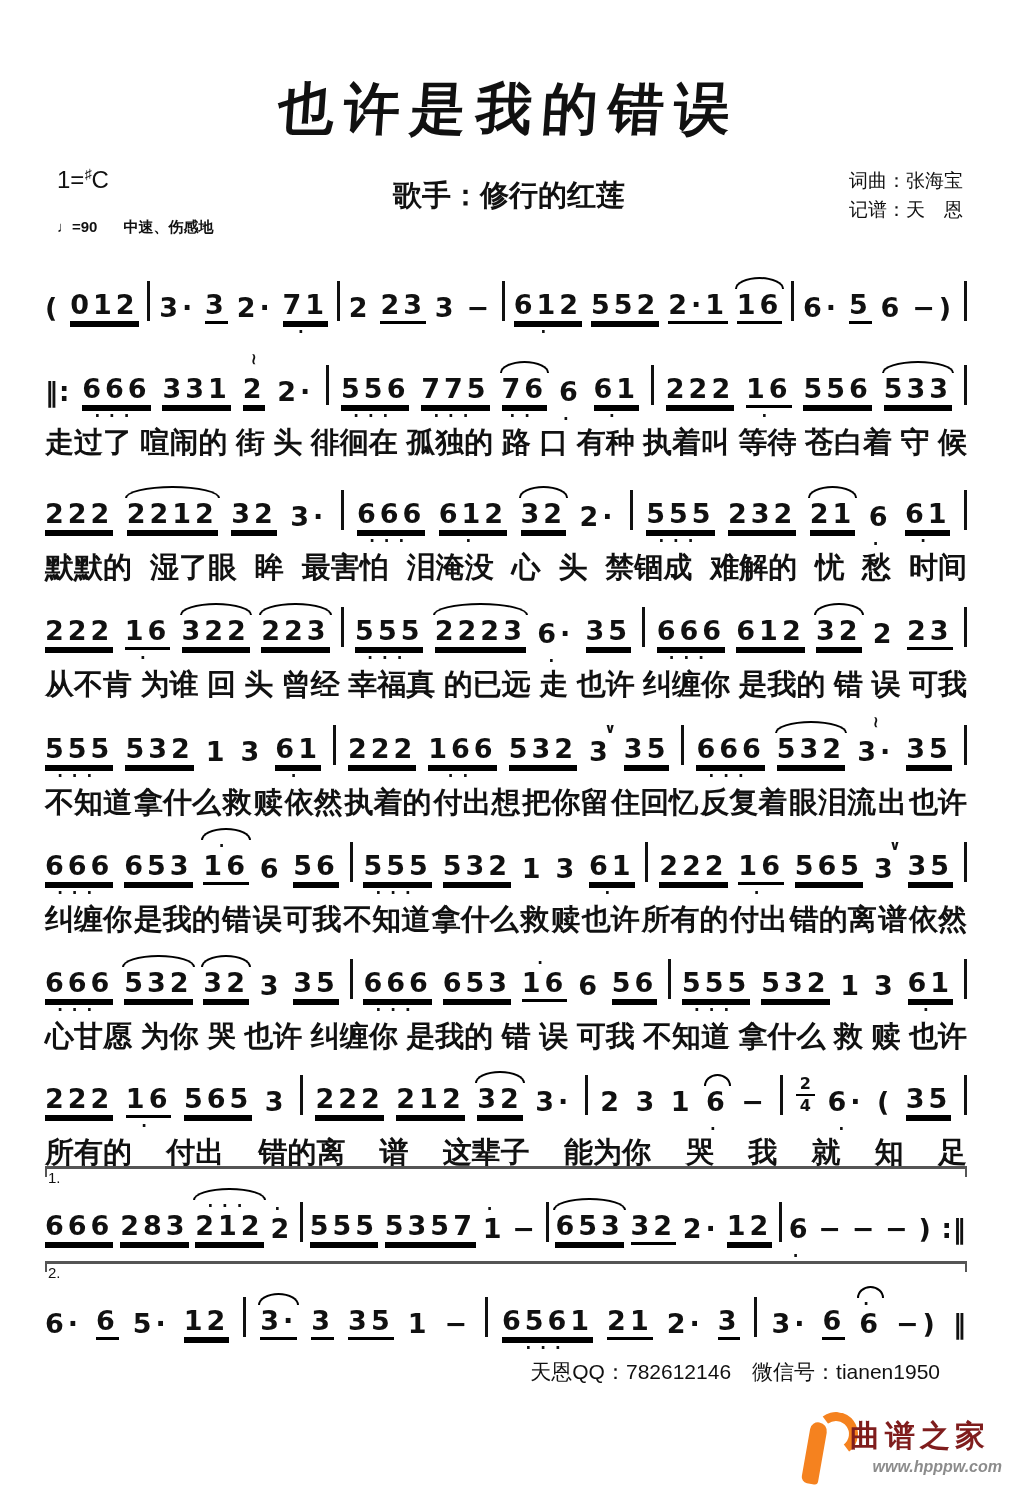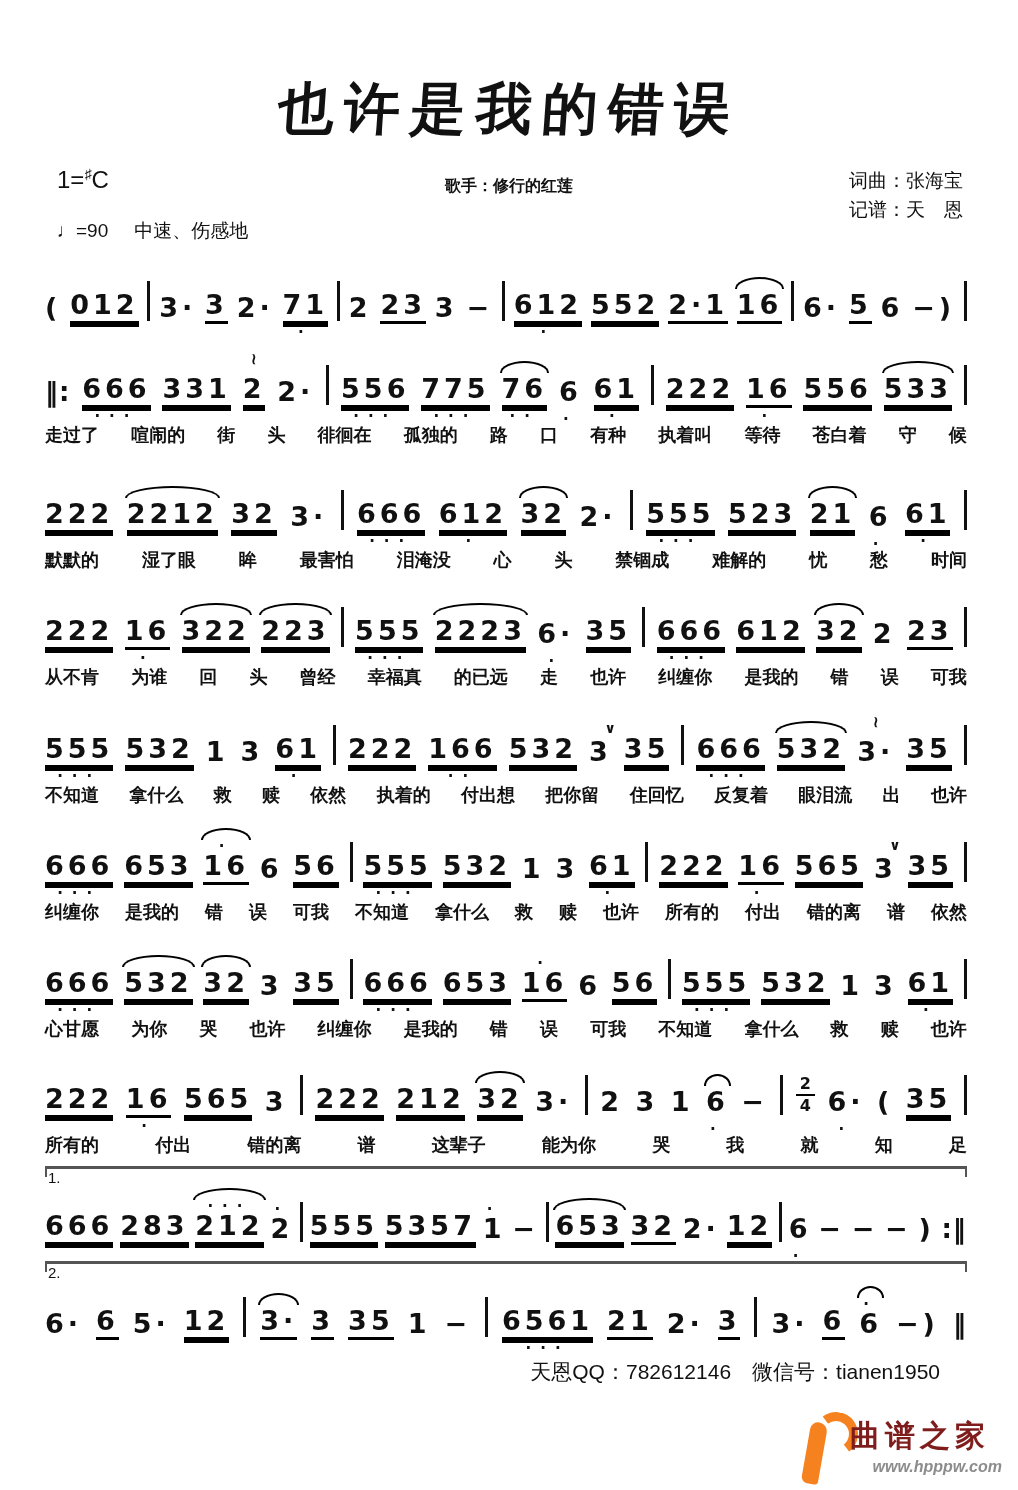--- a/index.html
+++ b/index.html
@@ -8,23 +8,23 @@
     font-family:"Liberation Sans","DejaVu Sans",sans-serif;color:#111;overflow:hidden;
   }
   
   .title{
     position:absolute;top:72px;left:0;width:100%;text-align:center;
     font-family:"DejaVu Serif",serif;font-weight:900;font-size:56px;letter-spacing:10px;
     transform:skewX(-4deg);
   }
   .key{position:absolute;left:57px;top:166px;font-size:24px;font-weight:500;}
   .key sup{font-size:14px;vertical-align:super;}
-  .singer{position:absolute;left:0;top:176px;width:100%;text-align:center;font-size:16px;font-weight:600;}
+  .singer{position:absolute;left:0;top:176px;width:100%;text-align:center;font-size:29px;font-weight:600;}
   .credits{position:absolute;right:55px;top:166px;text-align:center;font-size:19px;line-height:1.55;font-weight:500;}
-  .tempo{position:absolute;left:57px;top:218px;font-size:19px;font-weight:400;}
+  .tempo{position:absolute;left:57px;top:218px;font-size:15px;font-weight:700;}
   .tempo .tt{margin-left:26px;}
   
   #score{position:absolute;left:0;top:0;width:100%;}
   .system{position:absolute;left:45px;width:922px;}
   .notes{display:flex;justify-content:space-between;align-items:flex-end;height:46px;
          font-weight:bold;font-size:27px;line-height:1;font-family:"DejaVu Sans",sans-serif;}
   .tok{position:relative;display:inline-block;letter-spacing:4px;padding-bottom:3px;white-space:nowrap;}
   .u1{border-bottom:3px solid #000;}
   .u2{border-bottom:3px solid #000;}
   .u2::after{content:"";position:absolute;left:0;right:0;bottom:-6px;height:3px;background:#000;}
@@ -34,21 +34,21 @@
   .hi{position:absolute;top:-13px;left:0;right:0;text-align:center;font-size:15px;letter-spacing:9px;}
   .lo{position:absolute;bottom:-19px;left:0;right:0;text-align:center;font-size:15px;letter-spacing:9px;}
   .arc{position:absolute;left:-2px;right:-2px;top:-14px;height:10px;
        border:2px solid #000;border-bottom:none;border-radius:50% 50% 0 0 / 100% 100% 0 0;}
   .has-hi .arc{top:-24px;}
   .trdec{position:absolute;top:-22px;left:50%;transform:translateX(-50%) rotate(90deg);font-size:16px;font-weight:bold;}
   .vdec{position:absolute;top:-17px;right:-8px;font-size:14px;font-weight:bold;}
   .ts{display:inline-flex;flex-direction:column;align-items:center;font-size:16px;line-height:1;align-self:center;font-weight:bold;}
   .ts .num{border-bottom:2px solid #000;padding:0 4px 2px;}
   .ts .den{padding-top:2px;}
-  .lyrics{display:flex;justify-content:space-between;margin-top:15px;font-size:18px;font-weight:600;}
+  .lyrics{display:flex;justify-content:space-between;margin-top:15px;font-size:29px;font-weight:600;}
   .volta{position:relative;height:20px;margin-bottom:10px;border-top:3px solid #555;}
   .volta::before,.volta::after{content:"";position:absolute;top:-1px;width:0;height:9px;border-left:2px solid #555;}
   .volta::before{left:0;}
   .volta::after{right:0;}
   .volta .vlabel{position:absolute;left:3px;top:0px;font-size:15px;font-weight:500;}
   
   .contact{position:absolute;top:1358px;left:0;right:78px;text-align:right;font-size:21px;font-weight:500;}
   .logo{position:absolute;right:10px;top:1406px;width:212px;height:84px;}
   .logo .pshape{position:absolute;left:2px;top:8px;width:46px;height:74px;}
   .logo .pbar{position:absolute;left:8px;top:8px;width:17px;height:62px;background:#F5821F;border-radius:9px 10px 4px 7px;transform:rotate(10deg);}
@@ -142,21 +142,21 @@
         <span class="tok u2">2212<span class="arc"></span></span>
         <span class="tok u2">32</span>
         <span class="tok">3·</span>
         <span class="bar"></span>
         <span class="tok u2">666<span class="lo">···</span></span>
         <span class="tok u2">612<span class="lo">·</span></span>
         <span class="tok u2">32<span class="arc"></span></span>
         <span class="tok">2·</span>
         <span class="bar"></span>
         <span class="tok u2">555<span class="lo">···</span></span>
-        <span class="tok u2">523</span>
+        <span class="tok u2">232</span>
         <span class="tok u2">21<span class="arc"></span></span>
         <span class="tok">6<span class="lo">·</span></span>
         <span class="tok u2">61<span class="lo">·</span></span>
         <span class="bar"></span>
       </div>
       <div class="lyrics">
         <span class="lyric">默默的</span>
         <span class="lyric">湿了眼</span>
         <span class="lyric">眸</span>
         <span class="lyric">最害怕</span>

